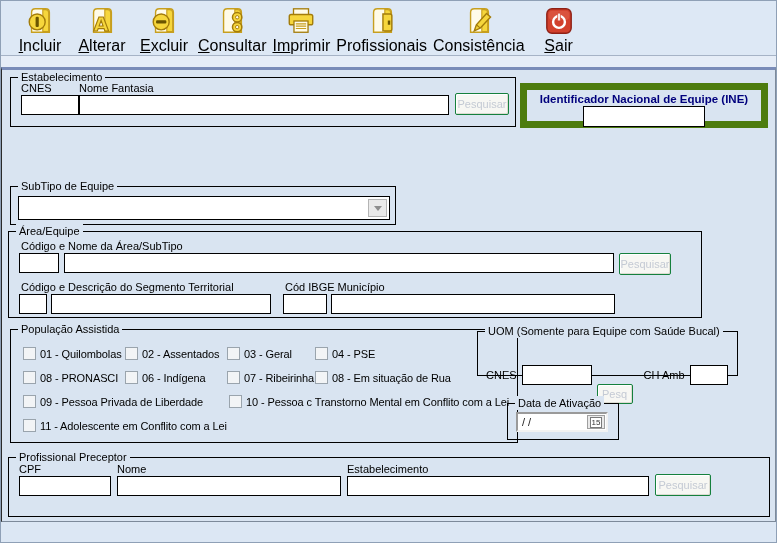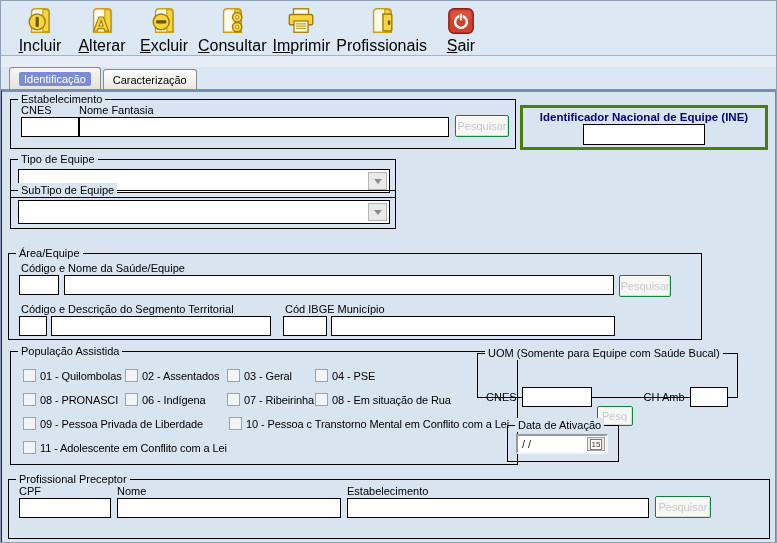--- a/index.html
+++ b/index.html
@@ -67,29 +67,29 @@
 
   
   .estab { top:7px; left:8px; width:506px; height:50px; padding:4px 6px 0 10px; }
   .row { display:flex; }
   .col { display:flex; flex-direction:column; }
   .estab .col1 { width:58px; }
   .estab .col2 { flex:1; margin-left:0; }
   .estab .col3 { width:54px; margin-left:6px; justify-content:flex-end; }
 
   
-  .ine { top:13px; left:518px; width:248px; height:45px; border:3px solid #4d7c0f;
+  .ine { top:13px; left:518px; width:248px; height:45px; border:7px solid #4d7c0f;
          position:absolute; text-align:center; padding-top:3px; }
   .ine-title { color:#00007d; font-weight:bold; font-size:11.5px; white-space:nowrap; }
   .ine-inp { width:122px; height:21px; margin:1px auto 0; display:block;
              background:#fff; border:1px solid #000; font:11px "Liberation Sans",sans-serif; }
 
   
   .tipo    { top:67px;  left:8px; width:386px; height:39px; padding:9px 6px 0 7px; }
-  .subtipo { top:98px; left:8px; width:386px; height:39px; padding:9px 6px 0 7px; }
+  .subtipo { top:116px; left:8px; width:386px; height:39px; padding:9px 6px 0 7px; }
   .combo { position:relative; width:372px; height:24px; background:#fff; border:1px solid #000; }
   .combo-value { display:block; line-height:22px; padding:0 4px 0 4px; margin-right:24px;
                  overflow:hidden; white-space:nowrap; }
   .combo-btn {
     position:absolute; right:2px; top:2px; width:19px; height:18px;
     background:#eaeaea; border:1px solid #b4b4b4; display:flex;
     align-items:center; justify-content:center;
   }
   .combo-arrow { width:0; height:0; border-left:4px solid transparent;
     border-right:4px solid transparent; border-top:5px solid #8e8e8e; }
@@ -215,38 +215,41 @@
             <path d="M19 3.8h3q3.2 0 3.2 3.2v20.2H19z" fill="#f6d63c" stroke="#c79f1e" stroke-width="1.2"></path>
             <path d="M17 8.5h7.5q2 0 2 2v14q0 2-2 2H17z" fill="#f6d63c" stroke="#a37c0a" stroke-width="1.5"></path>
             <rect x="22.2" y="15.5" width="2.6" height="4.5" fill="#6b5500"></rect>
           </svg>
         </span>
         <span class="tb-label">Profissionais</span>
       </div>
       <div class="tb-btn">
         <span class="tb-icon">
           <svg viewBox="0 0 32 32" width="30" height="30">
+            <path d="M11 3h11q4 0 4 4v21H7V7q0-4 4-4z" fill="#fffbe8" stroke="#c79f1e" stroke-width="1.5"></path>
+            <path d="M19 3.8h3q3.2 0 3.2 3.2v20.2H19z" fill="#f6d63c" stroke="#c79f1e" stroke-width="1.2"></path>
+            <path d="M11 26.5l2.2-6.5L24 8l4.3 3.8L17.5 23.5 11 26.5z" fill="#f6d63c" stroke="#a37c0a" stroke-width="1.5"></path>
+            <path d="M13.2 20l4.2 3.6" stroke="#a37c0a" stroke-width="1.2"></path>
+          </svg>
+        </span>
+        <span class="tb-label">Consistência</span>
+      </div>
+      <div class="tb-btn">
+        <span class="tb-icon">
+          <svg viewBox="0 0 32 32" width="30" height="30">
             <rect x="3" y="3" width="26" height="26" rx="5.5" fill="#d2402c" stroke="#8f2015" stroke-width="1.5"></rect>
             <rect x="5" y="5" width="22" height="10" rx="4" fill="#dd5a44" opacity="0.7"></rect>
             <circle cx="16" cy="17" r="6.3" fill="none" stroke="#fff" stroke-width="2.6"></circle>
             <rect x="14.6" y="7.5" width="2.8" height="8.5" rx="1.2" fill="#fff" stroke="#d2402c" stroke-width="0.8"></rect>
           </svg>
         </span>
         <span class="tb-label"><u>S</u>air</span>
       </div>
     </div>
   <div class="gapstrip"></div>
-  <div class="tabstrip">
-      <div class="tab active">
-        <span class="tab-label">Identificação</span>
-      </div>
-      <div class="tab">
-        <span class="tab-label">Caracterização</span>
-      </div>
-    </div>
 
   <div class="panel">
 
     <div class="fs estab">
       <span class="fs-title">Estabelecimento</span>
       <div class="row">
         <div class="col col1">
           <span class="lbl">CNES</span>
           <input class="inp" value="" style="">
         </div>
@@ -258,43 +261,34 @@
           <button class="btn-dis">Pesquisar</button>
         </div>
       </div>
     </div>
 
     <div class="ine">
       <span class="ine-title">Identificador Nacional de Equipe (INE)</span>
       <input class="ine-inp" value="" style="">
     </div>
 
-    <div class="fs tipo">
-      <span class="fs-title">Tipo de Equipe</span>
-      <div class="combo">
-        <span class="combo-value"></span>
-        <span class="combo-btn">
-            <span class="combo-arrow"></span>
-          </span>
-      </div>
-    </div>
 
     <div class="fs subtipo">
       <span class="fs-title">SubTipo de Equipe</span>
       <div class="combo">
         <span class="combo-value"></span>
         <span class="combo-btn">
             <span class="combo-arrow"></span>
           </span>
       </div>
     </div>
 
     <div class="fs area">
       <span class="fs-title">Área/Equipe</span>
-      <span class="lbl">Código e Nome da Saúde/Equipe</span>
+      <span class="lbl">Código e Nome da Área/SubTipo</span>
       <div class="area-row1">
         <input class="inp a-code" value="" style="">
         <input class="inp a-name" value="" style="">
         <button class="btn-dis a-btn">Pesquisar</button>
       </div>
       <div class="area-row2">
         <div class="grpA">
           <span class="lbl">Código e Descrição do Segmento Territorial</span>
           <div class="irow">
             <input class="inp s-code" value="" style="">

